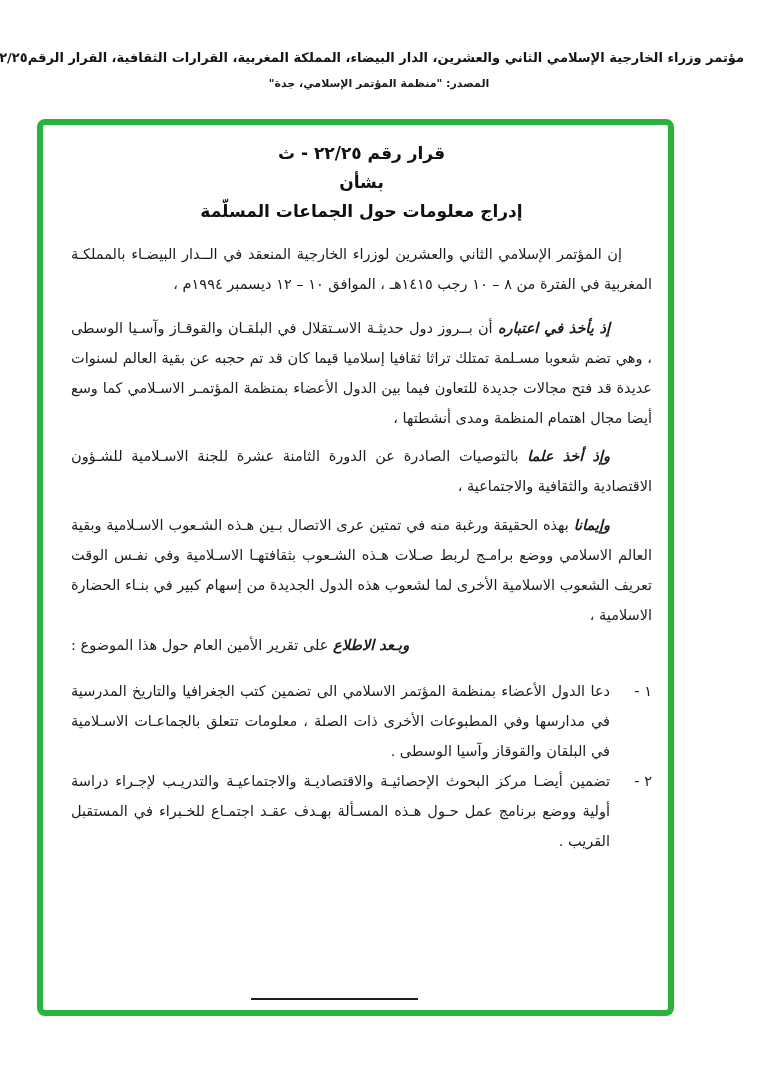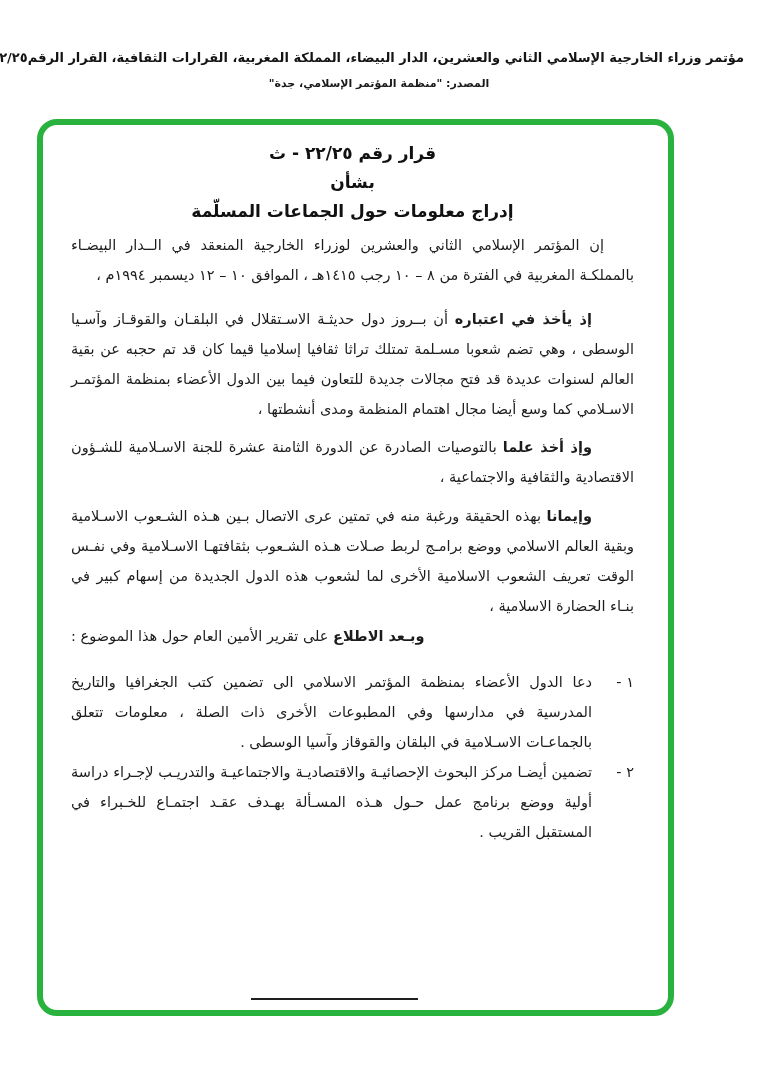--- a/index.html
+++ b/index.html
@@ -37,22 +37,22 @@
   }
 
   
   .green-box {
     position: absolute;
     top: 119px;
     left: 37px;
     width: 637px;
     height: 897px;
     border: 6px solid #29b33e;
-    border-radius: 20px;
-    padding: 12px 34px 8px 28px;
+    border-radius: 8px;
+    padding: 12px 16px 8px 28px;
     overflow: hidden;
     background: #ffffff;
   }
 
   .title-block {
     text-align: center;
     margin-top: 2px;
   }
   .title-block .tline {
     font-weight: bold;
@@ -60,22 +60,22 @@
     line-height: 29px;
     color: #111;
   }
 
   .para {
     font-size: 14.5px;
     line-height: 30px;
     text-align: justify;
     color: #1c1c1c;
   }
-  .para .lead { font-weight: bold; }
-  .p1 { margin-top: 4px; text-indent: 30px; }
+  .para .lead { font-weight: bold; font-style: italic; }
+  .p1 { margin-top: 13px; text-indent: 30px; }
   .p2 { margin-top: 14px; text-indent: 42px; }
   .p3 { margin-top: 9px;  text-indent: 42px; }
   .p4 { margin-top: 8px;  text-indent: 42px; }
   .p5 { margin-top: 0;    text-indent: 168px; text-align: left; }
 
   .res-list { margin-top: 16px; }
   .list-item {
     display: flex;
     flex-direction: row;
     font-size: 14.5px;

